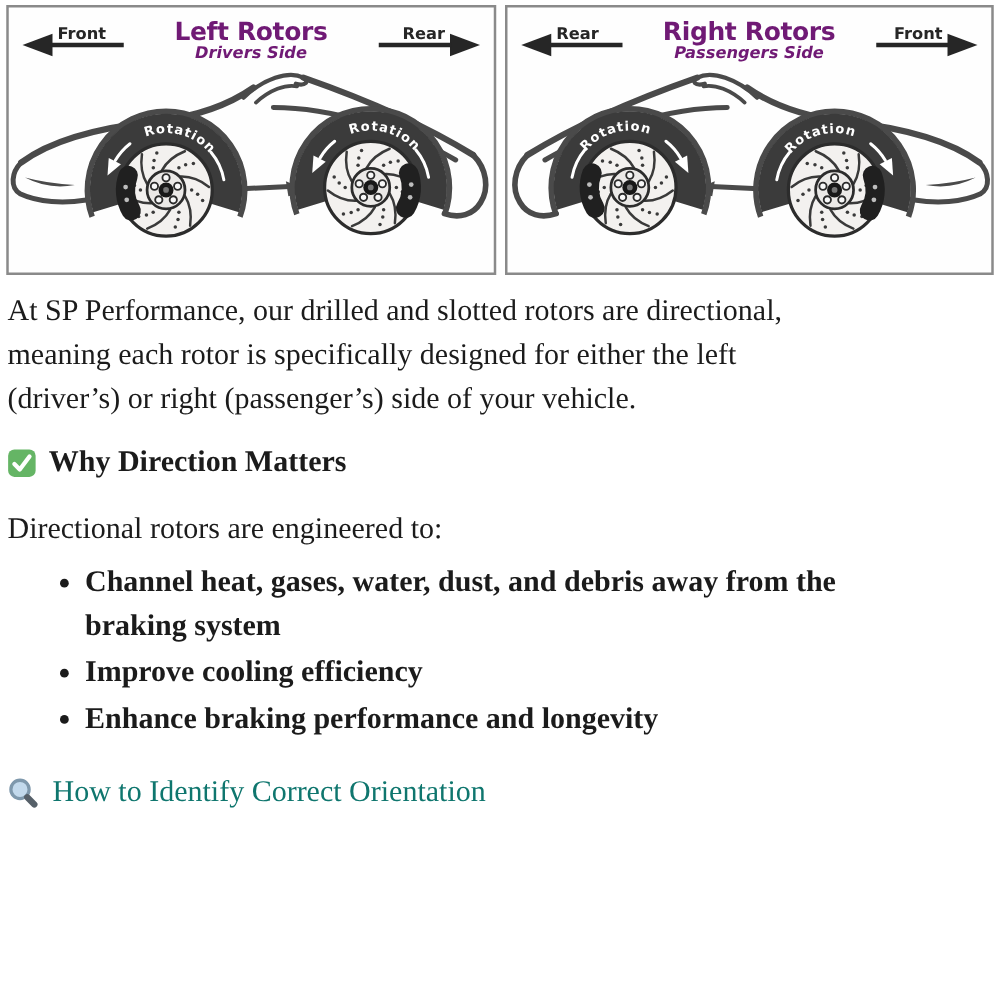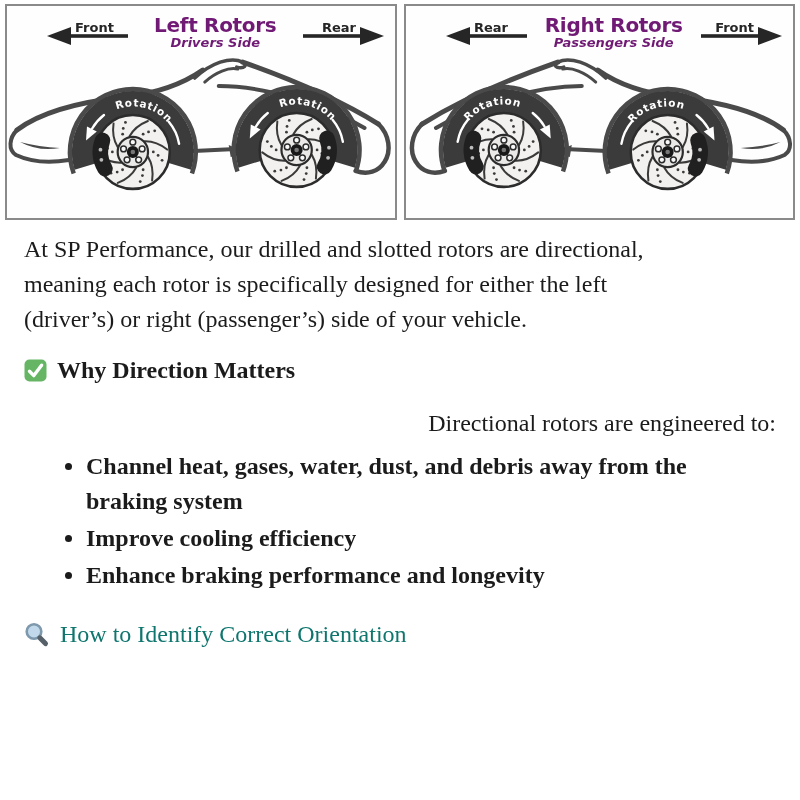--- a/index.html
+++ b/index.html
@@ -3,38 +3,38 @@
 <meta charset="utf-8">
 <style>
   * { margin:0; padding:0; box-sizing:border-box; }
   html,body { background:#ffffff; }
   .page { width:800px; height:800px; background:#fff; overflow:hidden;
           font-family:"Liberation Serif","DejaVu Serif",serif; color:#1b1b1b; }
 
   
   .diagram-row { display:flex; gap:7px; padding:4px 5px 0 5px; height:220px; }
   .panel { flex:1; border:2.5px solid #8a8a8a; background:#fefefe; position:relative; overflow:hidden; }
-  .panel-header { display:flex; align-items:flex-start; padding:7px 8px 0 8px;margin-left:29px; }
+  .panel-header { display:flex; align-items:flex-start; padding:7px 8px 0 8px; }
   .panel-titles { flex:1; text-align:center; margin-top:2px;
                   font-family:"DejaVu Sans","Liberation Sans",sans-serif; color:#701a75; }
   .panel-title { font-size:20px; font-weight:bold; letter-spacing:-0.3px; line-height:20px; }
   .panel-subtitle { font-size:13px; font-weight:bold; font-style:italic; line-height:15px; }
   .dir-arrow { flex:0 0 auto; margin-top:5px; }
   .dir-arrow text { font-family:"DejaVu Sans","Liberation Sans",sans-serif;
                     font-size:13px; font-weight:bold; fill:#262626; }
   .car { display:block; width:100%; height:148px; margin-top:2px; }
 
   
-  .article { padding:0 24px; }
+  .article { padding:0 6px; }
   .intro { font-size:24px; line-height:35px; white-space:pre-line; margin-top:12px; }
   .sec-head { display:flex; align-items:center; gap:10px; margin-top:19px;
               font-size:24px; font-weight:bold; line-height:28px;text-align:center; }
   .sec-head.plain { font-weight:normal; margin-top:27px; color:#0f766e; }
   .sec-head .emoji { flex:0 0 auto; display:inline-flex; }
-  .lead { font-size:24px; line-height:35px; margin-top:22px;text-align:right; }
+  .lead { font-size:24px; line-height:35px; margin-top:22px; }
   .article ul { margin-top:8px; padding-left:62px; list-style:disc;font-weight:bold; }
   .article li { font-size:24px; line-height:35px; white-space:pre-line; margin-bottom:2px; }
 </style>
 </head>
 <body>
 
 <div class="page">
 
   <div class="diagram-row">
 

